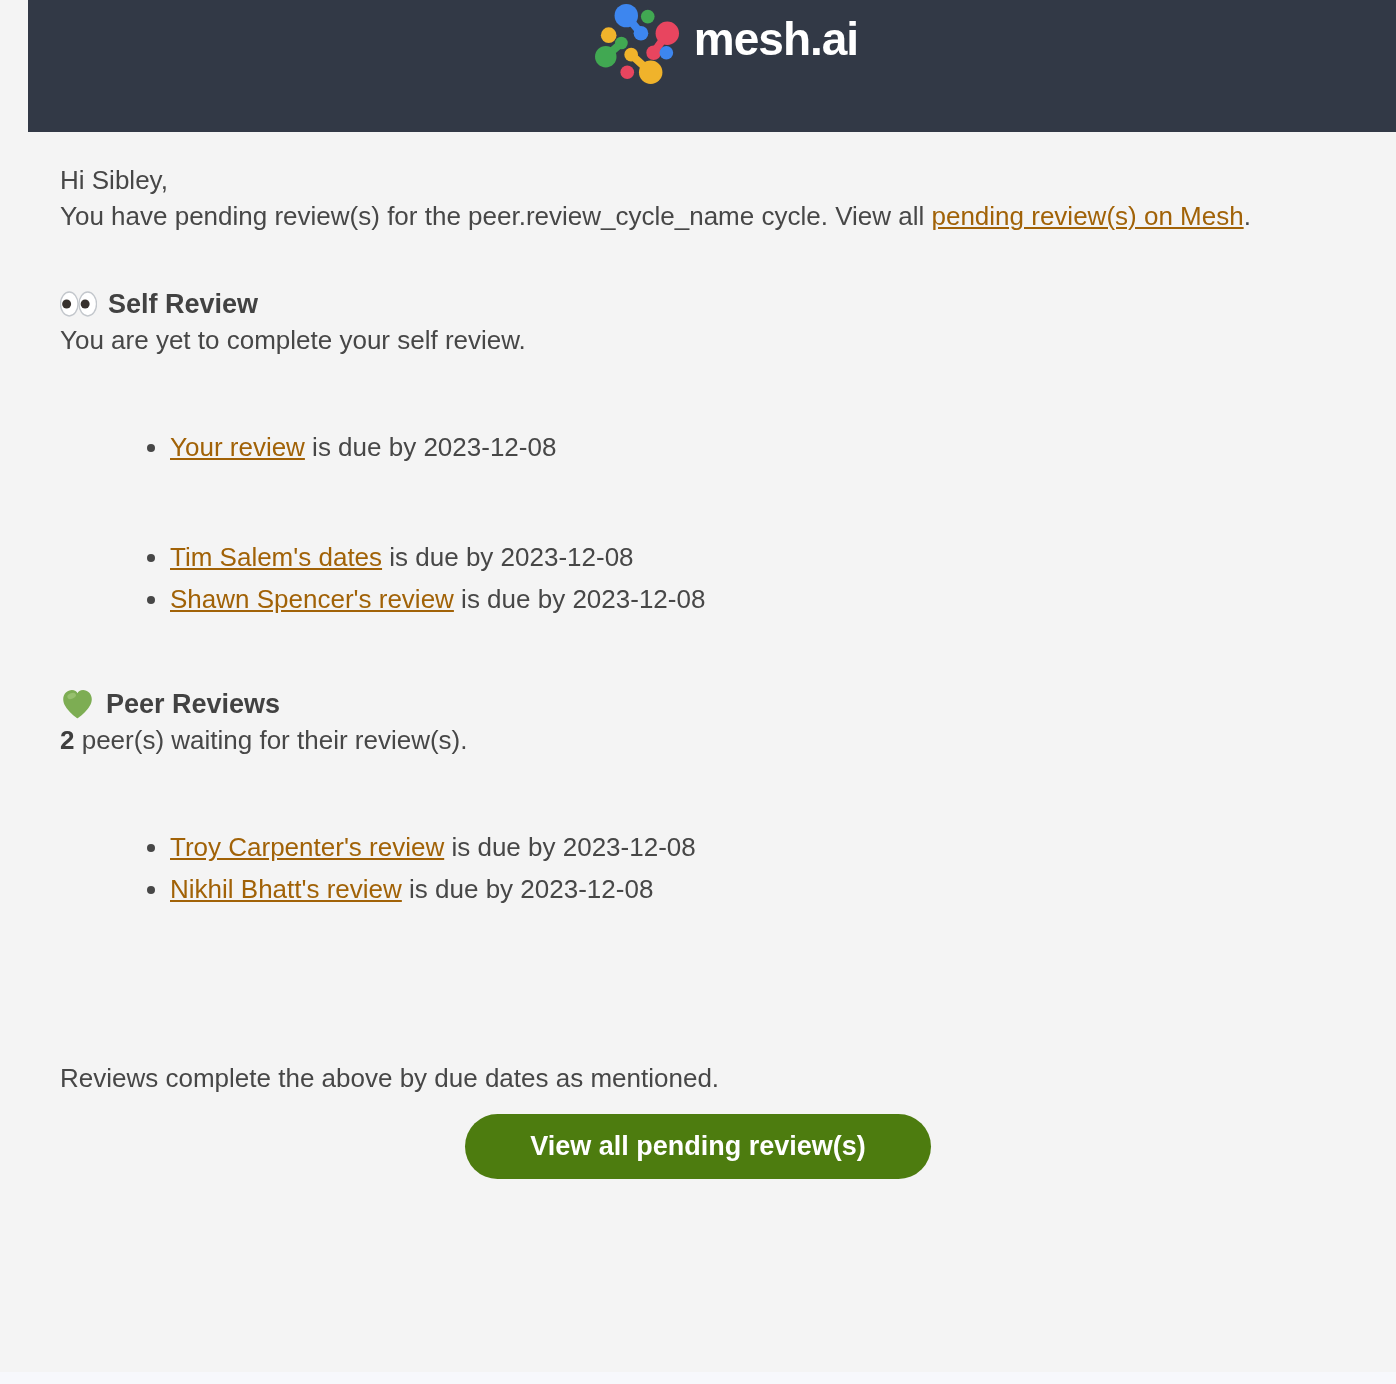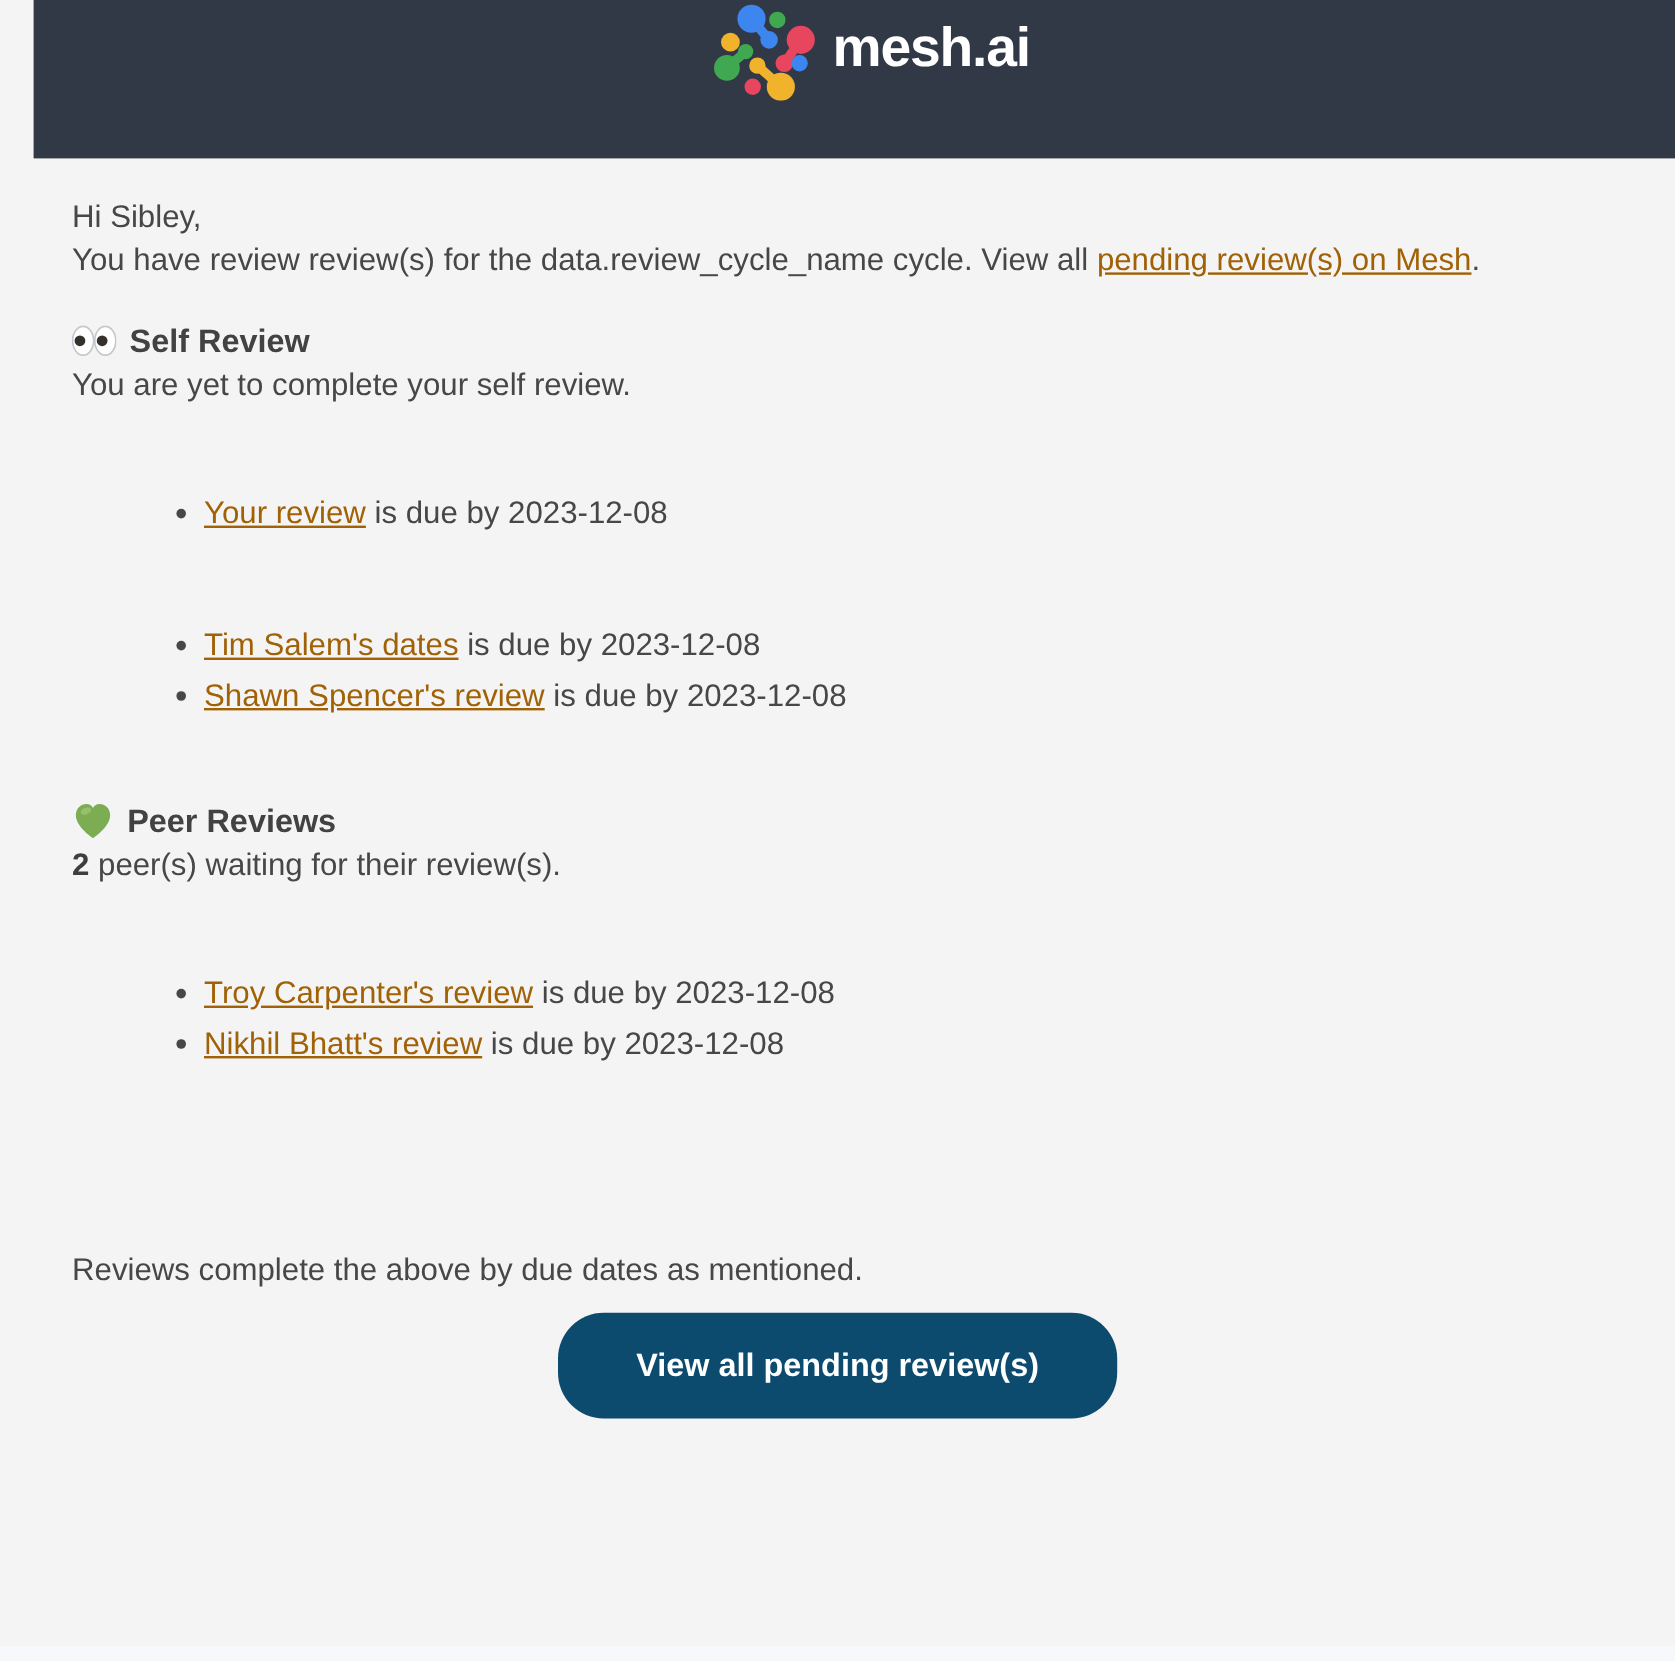--- a/index.html
+++ b/index.html
@@ -22,34 +22,34 @@
   .brand-name {
     color: #ffffff; font-size: 46px; font-weight: bold;
     letter-spacing: -1px; line-height: 1;
     padding-bottom: 6px;
   }
   
   .content { padding: 30px 60px 0 60px; font-size: 26px; line-height: 36px; }
   .greeting { }
   .intro a, .item a { color: #a16207; text-decoration: underline; }
   .section { margin-top: 66px; }
-  .section.first { margin-top: 32px; }
+  .section.first { margin-top: 52px; }
   .section-title-row { display: flex; align-items: center; gap: 11px; }
   .section-icon { display: inline-flex; align-items: center; }
   .section-title { font-weight: bold; font-size: 27px; color: #424242; }
   .section-subtitle strong { color: #3e3e3e; }
   .review-list { margin: 68px 0 0 0; padding-left: 110px; list-style: disc; }
   .review-list li { line-height: 42px; }
   .footer-note { margin-top: 150px; }
   
   .button-row { display: flex; justify-content: center; margin-top: 18px; }
   .cta-button {
-    background: #0c4a6e; color: #ffffff;
+    background: #4d7c0f; color: #ffffff;
     border: none; border-radius: 38px;
-    width: 466px; height: 88px;
+    width: 466px; height: 65px;
     font-family: "Liberation Sans", sans-serif;
     font-size: 27px; font-weight: 600;
     display: flex; align-items: center; justify-content: center;
     cursor: pointer;
   }
   
   .bottom-strip {
     position: absolute; left: 0; bottom: 0;
     width: 100%; height: 12px; background: #f7f8fc;
   }
@@ -88,21 +88,21 @@
       </svg>
     </span>
     <span class="brand-name">mesh.ai</span>
   </div>
 </div>
 
 <div class="content">
 
   <p class="greeting">Hi Sibley,</p>
 
-  <p class="intro"><span>You have review review(s) for the data.review_cycle_name cycle. View all </span><a href="#">pending review(s) on Mesh</a><span>.</span></p>
+  <p class="intro"><span>You have pending review(s) for the peer.review_cycle_name cycle. View all </span><a href="#">pending review(s) on Mesh</a><span>.</span></p>
 
   <div class="section first">
     <div class="section-title-row">
       <span class="section-icon">
         <svg width="37" height="26" viewBox="0 0 38 26" aria-hidden="true">
           <ellipse cx="9.5" cy="13" rx="9" ry="12.3" fill="#ffffff" stroke="#c3c7cc" stroke-width="1.4"></ellipse>
           <ellipse cx="28.5" cy="13" rx="9" ry="12.3" fill="#ffffff" stroke="#c3c7cc" stroke-width="1.4"></ellipse>
           <circle cx="6.8" cy="13" r="4.6" fill="#36302c"></circle>
           <circle cx="25.8" cy="13" r="4.6" fill="#36302c"></circle>
         </svg>

